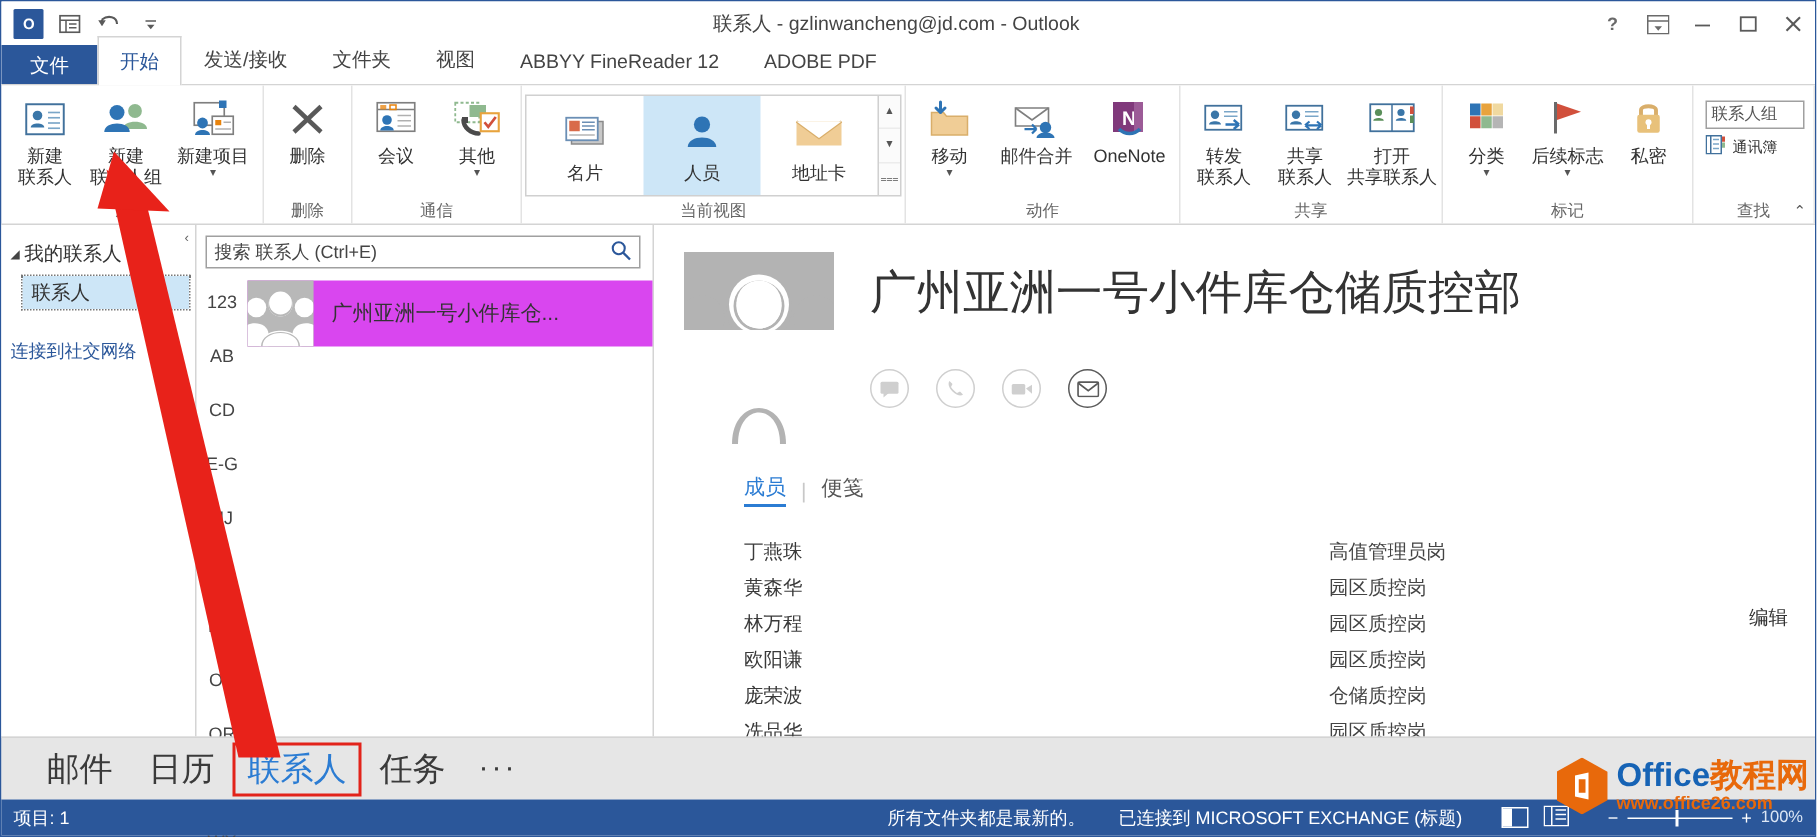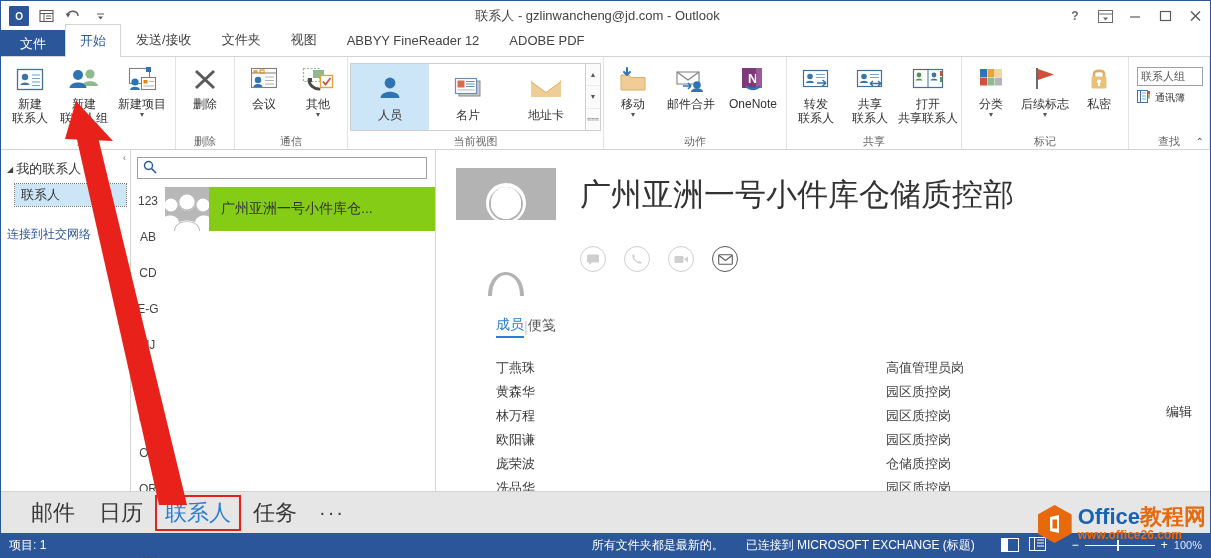--- a/index.html
+++ b/index.html
@@ -183,21 +183,21 @@
     width: 34px; display: flex; flex-direction: column;
     align-items: center; padding-top: 4px; gap: 12px;
   }
   .alpha div {
     font-size: 12px; color: #444; height: 24px; line-height: 24px;
   }
   .alpha .aicon { margin-top: 4px; font-size: 12px; }
   .listitems { flex: 1; padding-top: 2px; }
   .listrow {
     display: flex; align-items: center; height: 44px;
-    background: #84cc16; padding-right: 8px;
+    background: #d946ef; padding-right: 8px;
   }
   .listrow .avatar-sm {
     width: 44px; height: 44px; background: #b8b8b8; position: relative; overflow: hidden;
   }
   .listrow .nm {
     font-size: 14px; color: #333; margin-left: 12px;
     white-space: nowrap; overflow: hidden;
   }
 
   
@@ -211,21 +211,21 @@
     width: 26px; height: 26px; border-radius: 50%;
     border: 1px solid #cfcfcf; display: flex; align-items: center; justify-content: center;
     color: #cfcfcf; font-size: 13px;
   }
   .actcircle.on { border-color: #5a5a5a; color: #5a5a5a; }
   .editlink {
     position: absolute; right: 18px; top: 253px;
     font-size: 13px; color: #333;
   }
   .dtabs {
-    display: flex; align-items: center; 
+    display: flex; align-items: center; gap: 10px;
     margin: 20px 0 0 40px; font-size: 14px;
   }
   .dtab { color: #555; padding-bottom: 2px; }
   .dtab.active { color: #2b7cd3; border-bottom: 2px solid #2b7cd3; }
   .dsep { color: #c8c8c8; }
   .members { margin: 18px 0 0 40px; }
   .mrow {
     display: flex; height: 24px; align-items: center; font-size: 13px; color: #3a3a3a;
   }
   .mname { width: 390px; }
@@ -455,42 +455,42 @@
           <div class="lbl">其他</div>
           <div class="caret">▾</div>
         </div>
       </div>
       <div class="rgroup-label">通信</div>
     </div>
 
     <div class="rgroup">
       <div class="rgroup-body">
         <div class="viewbox">
-          <div class="viewitem sel">
-            <div class="vico">
-              <svg width="30" height="30" viewBox="0 0 30 30">
-                  <circle cx="15" cy="9" r="5.4" fill="#2e74b5"></circle>
-                  <path d="M5.5 24 C5.5 15.5, 24.5 15.5, 24.5 24 Z" fill="#2e74b5"></path>
-                </svg>
-            </div>
-            <div class="vlbl">人员</div>
-          </div>
           <div class="viewitem">
             <div class="vico">
               <svg width="30" height="26" viewBox="0 0 30 26">
                   <rect x="6" y="5" width="21" height="15" fill="#c8c8c8" stroke="#8a8a8a"></rect>
                   <rect x="2.5" y="2.5" width="21" height="15" fill="#fff" stroke="#6b8fb5" stroke-width="1.2"></rect>
                   <rect x="4.5" y="4.5" width="7" height="7" fill="#d96b4a"></rect>
                   <line x1="13" y1="5.5" x2="21.5" y2="5.5" stroke="#6b8fb5"></line>
                   <line x1="13" y1="8" x2="21.5" y2="8" stroke="#6b8fb5"></line>
                   <line x1="13" y1="10.5" x2="21.5" y2="10.5" stroke="#6b8fb5"></line>
                   <line x1="4.5" y1="14" x2="21.5" y2="14" stroke="#b5b5b5"></line>
                 </svg>
             </div>
             <div class="vlbl">名片</div>
+          </div>
+          <div class="viewitem sel">
+            <div class="vico">
+              <svg width="30" height="30" viewBox="0 0 30 30">
+                  <circle cx="15" cy="9" r="5.4" fill="#2e74b5"></circle>
+                  <path d="M5.5 24 C5.5 15.5, 24.5 15.5, 24.5 24 Z" fill="#2e74b5"></path>
+                </svg>
+            </div>
+            <div class="vlbl">人员</div>
           </div>
           <div class="viewitem">
             <div class="vico">
               <svg width="34" height="24" viewBox="0 0 34 24">
                   <path d="M2 4 L32 4 L32 20 L2 20 Z" fill="#f0cd96"></path>
                   <path d="M2 4 L17 15 L32 4" fill="none" stroke="#d9ae6a" stroke-width="1.6"></path>
                   <path d="M2 4 L32 4 L17 15 Z" fill="#fff"></path>
                 </svg>
             </div>
             <div class="vlbl">地址卡</div>
@@ -669,20 +669,21 @@
         <span class="tri">◢</span>
         <span>我的联系人</span>
       </div>
       <div class="side-item sel">联系人</div>
       <div class="side-link">连接到社交网络</div>
     </div>
 
     <div class="listpane">
       <div class="searchwrap">
         <div class="searchbox">
+          <span class="ph">搜索 联系人 (Ctrl+E)</span>
           <span class="mag">
             <svg width="14" height="14" viewBox="0 0 14 14">
                 <circle cx="5.5" cy="5.5" r="4" fill="none" stroke="#2b579a" stroke-width="1.4"></circle>
                 <line x1="8.5" y1="8.5" x2="13" y2="13" stroke="#2b579a" stroke-width="1.6"></line>
               </svg>
           </span>
         </div>
       </div>
       <div class="listbody">
         <div class="alpha">

